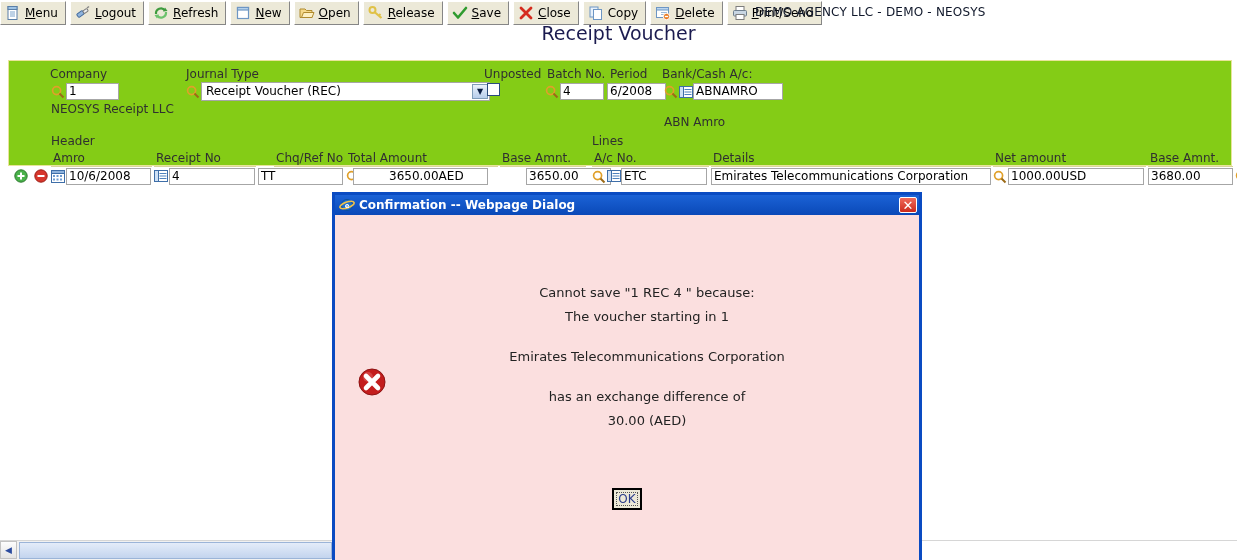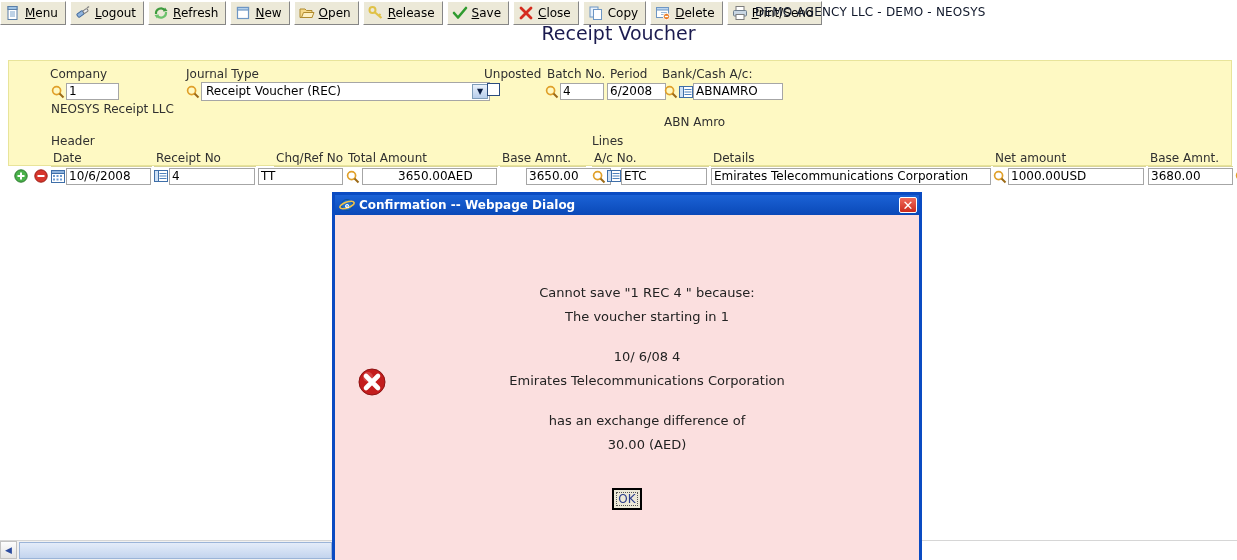--- a/index.html
+++ b/index.html
@@ -51,21 +51,21 @@
     text-align: center;
     font-size: 19px;
     color: #1b1b4f;
     font-family: "DejaVu Sans", "Liberation Sans", sans-serif;
   }
 
   
   .form-panel {
     position: absolute; left: 8px; top: 60px;
     width: 1224px; height: 106px;
-    background: #fef9c3;
+    background: #84cc16;
     border: 1px solid #e8e49a;
   }
   .fp-label {
     position: absolute; font-size: 12px; color: #303030; white-space: nowrap;
   }
   .fp-value {
     position: absolute; font-size: 12px; color: #303030; white-space: nowrap;
   }
   .txtbox {
     position: absolute;
@@ -384,21 +384,21 @@
         <line x1="5.5" y1="6" x2="12.5" y2="6" stroke="#4f82bd"></line>
         <line x1="5.5" y1="8.5" x2="12.5" y2="8.5" stroke="#4f82bd"></line>
       </svg>
     </span>
     <div class="txtbox" style="left:684px; top:22px; width:90px;">ABNAMRO</div>
     <div class="fp-value" style="left:655px; top:54px;">ABN Amro</div>
 
     <div class="grid-hdr-band" style="left:42px; top:73px;">Header</div>
     <div class="grid-hdr-band" style="left:583px; top:73px;">Lines</div>
 
-    <div class="grid-colhdr" style="left:42px; top:90px; width:101px;">Date</div>
+    <div class="grid-colhdr" style="left:42px; top:90px; width:101px;">Amro</div>
     <div class="grid-colhdr" style="left:145px; top:90px; width:102px;">Receipt No</div>
     <div class="grid-colhdr" style="left:265px; top:90px; width:86px;">Chq/Ref No</div>
     <div class="grid-colhdr" style="left:337px; top:90px; width:152px;">Total Amount</div>
     <div class="grid-colhdr" style="left:491px; top:90px; width:86px;">Base Amnt.</div>
 
     <div class="grid-colhdr" style="left:583px; top:90px; width:117px;">A/c No.</div>
     <div class="grid-colhdr" style="left:702px; top:90px; width:280px;">Details</div>
     <div class="grid-colhdr" style="left:984px; top:90px; width:153px;">Net amount</div>
     <div class="grid-colhdr" style="left:1139px; top:90px; width:85px;">Base Amnt.</div>
 
@@ -443,21 +443,21 @@
     <div class="txtbox" style="left:160px; top:107px; width:86px;">4</div>
 
     <div class="txtbox" style="left:249px; top:107px; width:85px;">TT</div>
 
     <span class="mag" style="left:337px; top:109px;">
       <svg width="14" height="14" viewBox="0 0 14 14">
         <circle cx="5.6" cy="5.6" r="4" fill="none" stroke="#e0a02a" stroke-width="1.7"></circle>
         <line x1="8.5" y1="8.5" x2="12.5" y2="12.5" stroke="#9c6a16" stroke-width="2"></line>
       </svg>
     </span>
-    <div class="txtbox" style="left:353px; top:107px; width:135px;padding-left:35px;">3650.00AED</div>
+    <div class="txtbox" style="left:344px; top:107px; width:135px;padding-left:35px;">3650.00AED</div>
 
     <div class="txtbox" style="left:491px; top:107px; width:85px;margin-left:26px;">3650.00</div>
 
     <span class="mag" style="left:583px; top:109px;">
       <svg width="14" height="14" viewBox="0 0 14 14">
         <circle cx="5.6" cy="5.6" r="4" fill="none" stroke="#e0a02a" stroke-width="1.7"></circle>
         <line x1="8.5" y1="8.5" x2="12.5" y2="12.5" stroke="#9c6a16" stroke-width="2"></line>
       </svg>
     </span>
     <span class="listico" style="left:598px; top:109px;">
@@ -518,21 +518,20 @@
           <circle cx="15" cy="15" r="13" fill="#c31d1d" stroke="#8d1212"></circle>
           <circle cx="11" cy="10" r="5" fill="#e06060" opacity="0.55"></circle>
           <path d="M9 9 L21 21 M21 9 L9 21" stroke="#ffffff" stroke-width="4.6" stroke-linecap="round"></path>
         </svg>
       </span>
 
       <div class="dlg-msg">
         <div class="ln" style="margin-top:66px;">Cannot save "1 REC 4 " because:</div>
         <div class="ln">The voucher starting in 1</div>
         <div class="gap"></div>
-        <div class="ln">10/ 6/08 4</div>
         <div class="ln">Emirates Telecommunications Corporation</div>
         <div class="gap"></div>
         <div class="ln">has an exchange difference of</div>
         <div class="ln">30.00 (AED)</div>
       </div>
 
       <div class="dlg-okwrap">
         <div class="dlg-ok">
           <span>OK</span>
         </div>

